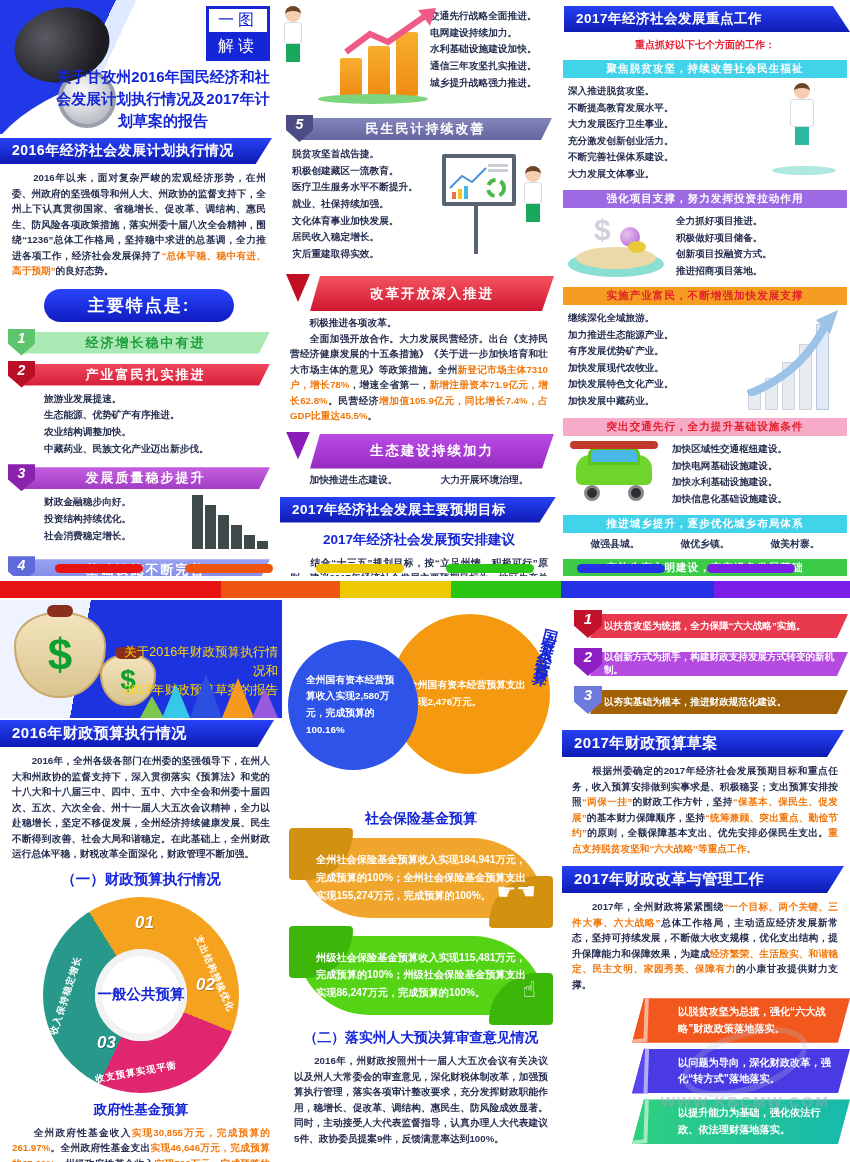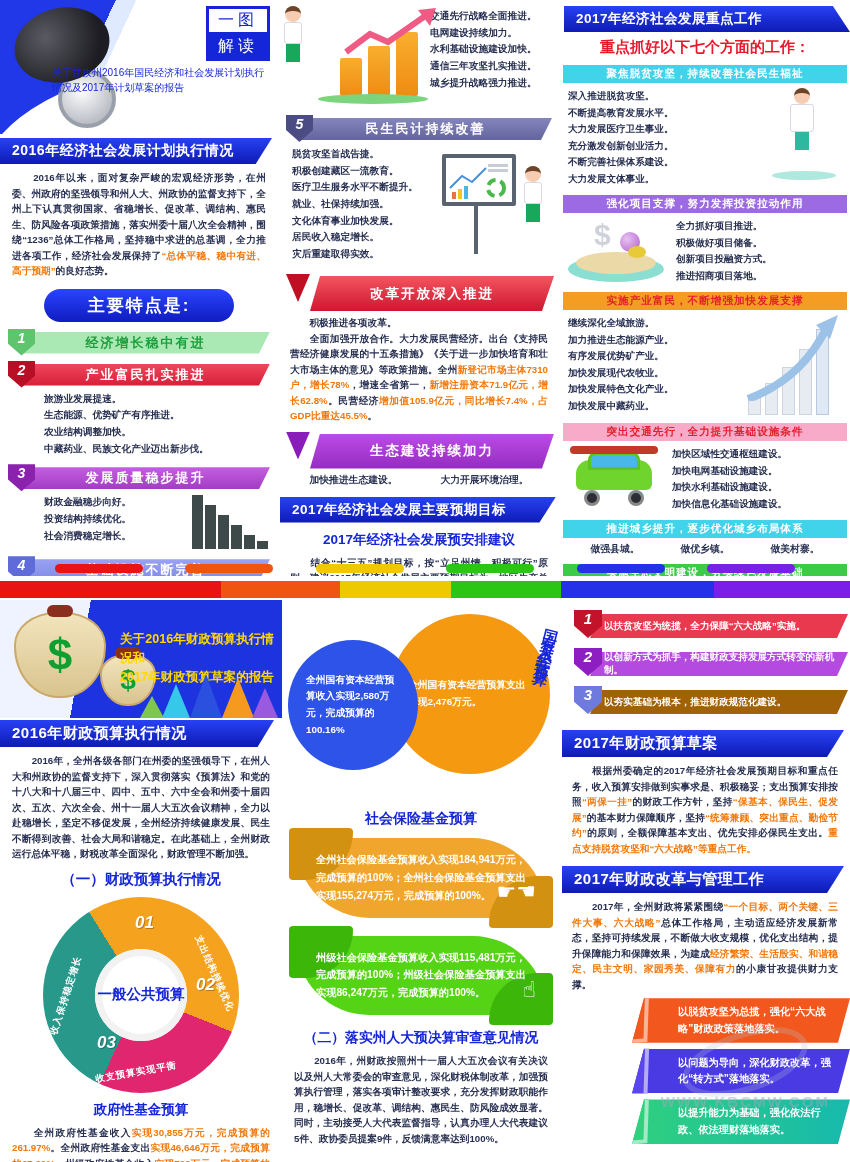--- a/index.html
+++ b/index.html
@@ -69,22 +69,22 @@
   .jiedu .b2{border:3px solid #1526d8;border-top:none;background:#1526d8;color:#fff;padding:1px 0}
 
   
   .tl-head{position:relative;height:134px;overflow:hidden;
     background:linear-gradient(115deg,#2038e8 0 34%,#dfe9ff 34% 40%,#fff 40%)}
   .tl-head .swoosh{position:absolute;left:-30px;top:70px;width:360px;height:120px;background:#fff;border-radius:50% 50% 0 0/90% 90% 0 0;transform:rotate(-7deg)}
   .compass{position:absolute;left:14px;top:8px;width:96px;height:74px;border-radius:50%;
     background:radial-gradient(circle at 35% 35%,#5a5a62,#1c1c22 70%);transform:rotate(-14deg);z-index:3}
   .compass2{position:absolute;left:58px;top:70px;width:58px;height:58px;border-radius:50%;
     background:radial-gradient(circle at 40% 35%,#fdfdfd,#b9bcc4 75%);border:4px solid #9aa0ab;z-index:2}
-  .tl-title{position:absolute;left:52px;right:4px;top:66px;z-index:4;color:#1526d8;font-weight:normal;
-    font-size:10px;line-height:1.45;}
+  .tl-title{position:absolute;left:52px;right:4px;top:66px;z-index:4;color:#1526d8;font-weight:bold;
+    font-size:15px;line-height:1.45;text-align:center}
   .pill-label{margin:10px auto 0 auto;width:190px;background:linear-gradient(180deg,#2a44ff,#0f1cc0);color:#fff;
     font-size:17px;font-weight:bold;text-align:center;border-radius:18px;padding:5px 0;letter-spacing:2px}
 
   
   .chart-man{position:relative;height:108px}
   .minibar{position:absolute;bottom:12px;border-radius:2px;background:linear-gradient(180deg,#f8ae2e,#ef8c12)}
   .growline{position:absolute;left:66px;top:8px}
   .person{position:absolute}
   .head{width:16px;height:16px;border-radius:50%;background:#f6cdb2;margin:0 auto;border-top:5px solid #6e4428}
   .torso{width:18px;height:22px;background:#fff;border:1px solid #d8d8e2;margin:0 auto;border-radius:3px}
@@ -287,21 +287,21 @@
         <span>大力开展环境治理。</span>
       </div>
 
       <div class="banner" style="margin:10px 4px 0 2px;font-size:13.5px">2017年经济社会发展主要预期目标</div>
       <div class="blue-h" style="font-size:13.5px;margin-top:8px">2017年经济社会发展预安排建议</div>
       <p class="body-p">　　结合“十三五”规划目标，按“立足州情、积极可行”原则，建议2017年经济社会发展主要预期目标为：地区生产总值增长7%以上；全社会固定资产投资增长5%以上；社会消费品零售总额增长10%以上；地方一般公共预算收入同口径增长8%以上；城镇居民人均可支配收入增长9%以上；农村居民人均可支配收入增长13%以上；规模以上工业增加值增长9.5%以上；城镇登记失业率控制在4.2%以内。人口自然增长率控制在12‰以内。</p>
     </div>
 
     <div class="col w-r">
       <div class="banner rcut" style="margin:6px 0 0 4px;font-size:13.5px">2017年经济社会发展重点工作</div>
-      <div style="text-align:center;color:#e8192c;font-weight:bold;font-size:15px;margin-top:6px">重点抓好以下七个方面的工作：</div>
+      <div style="text-align:center;color:#e8192c;font-weight:bold;font-size:10px;margin-top:6px">重点抓好以下七个方面的工作：</div>
 
       <div class="band b-cyan">聚焦脱贫攻坚，持续改善社会民生福祉</div>
       <div class="sec-row">
         <ul class="sub-list" style="flex:1;font-size:9.6px">
           <li>深入推进脱贫攻坚。</li>
           <li>不断提高教育发展水平。</li>
           <li>大力发展医疗卫生事业。</li>
           <li>充分激发创新创业活力。</li>
           <li>不断完善社保体系建设。</li>
           <li>大力发展文体事业。</li>
@@ -396,21 +396,21 @@
     </div>
     <div class="bar"></div>
   </div>
 
   <div class="half bot-half">
 
     <div class="col w-m">
       <div class="bl-head">
         <div class="bag" style="left:14px;top:12px;width:92px;height:86px;font-size:44px">$</div>
         <div class="bag" style="left:100px;top:54px;width:56px;height:52px;font-size:28px">$</div>
-        <div style="position:absolute;left:120px;right:4px;top:30px;color:#ffd700;font-weight:bold;font-size:12.6px;line-height:1.5;text-align:left">
+        <div style="position:absolute;left:120px;right:4px;top:43px;color:#ffd700;font-weight:normal;font-size:12.6px;line-height:1.5;text-align:right">
           <div>关于2016年财政预算执行情况和</div>
           <div>2017年财政预算草案的报告</div>
         </div>
         <div class="mounts">
           <div class="mt" style="left:140px;border-width:0 12px 22px 12px;border-color:transparent transparent #7ec850 transparent"></div>
           <div class="mt" style="left:162px;border-width:0 14px 34px 14px;border-color:transparent transparent #35c8e8 transparent"></div>
           <div class="mt" style="left:190px;border-width:0 16px 44px 16px;border-color:transparent transparent #2b50e0 transparent"></div>
           <div class="mt" style="left:222px;border-width:0 16px 40px 16px;border-color:transparent transparent #f59a1f transparent"></div>
           <div class="mt" style="left:252px;border-width:0 13px 30px 13px;border-color:transparent transparent #9a5ae0 transparent"></div>
         </div>

